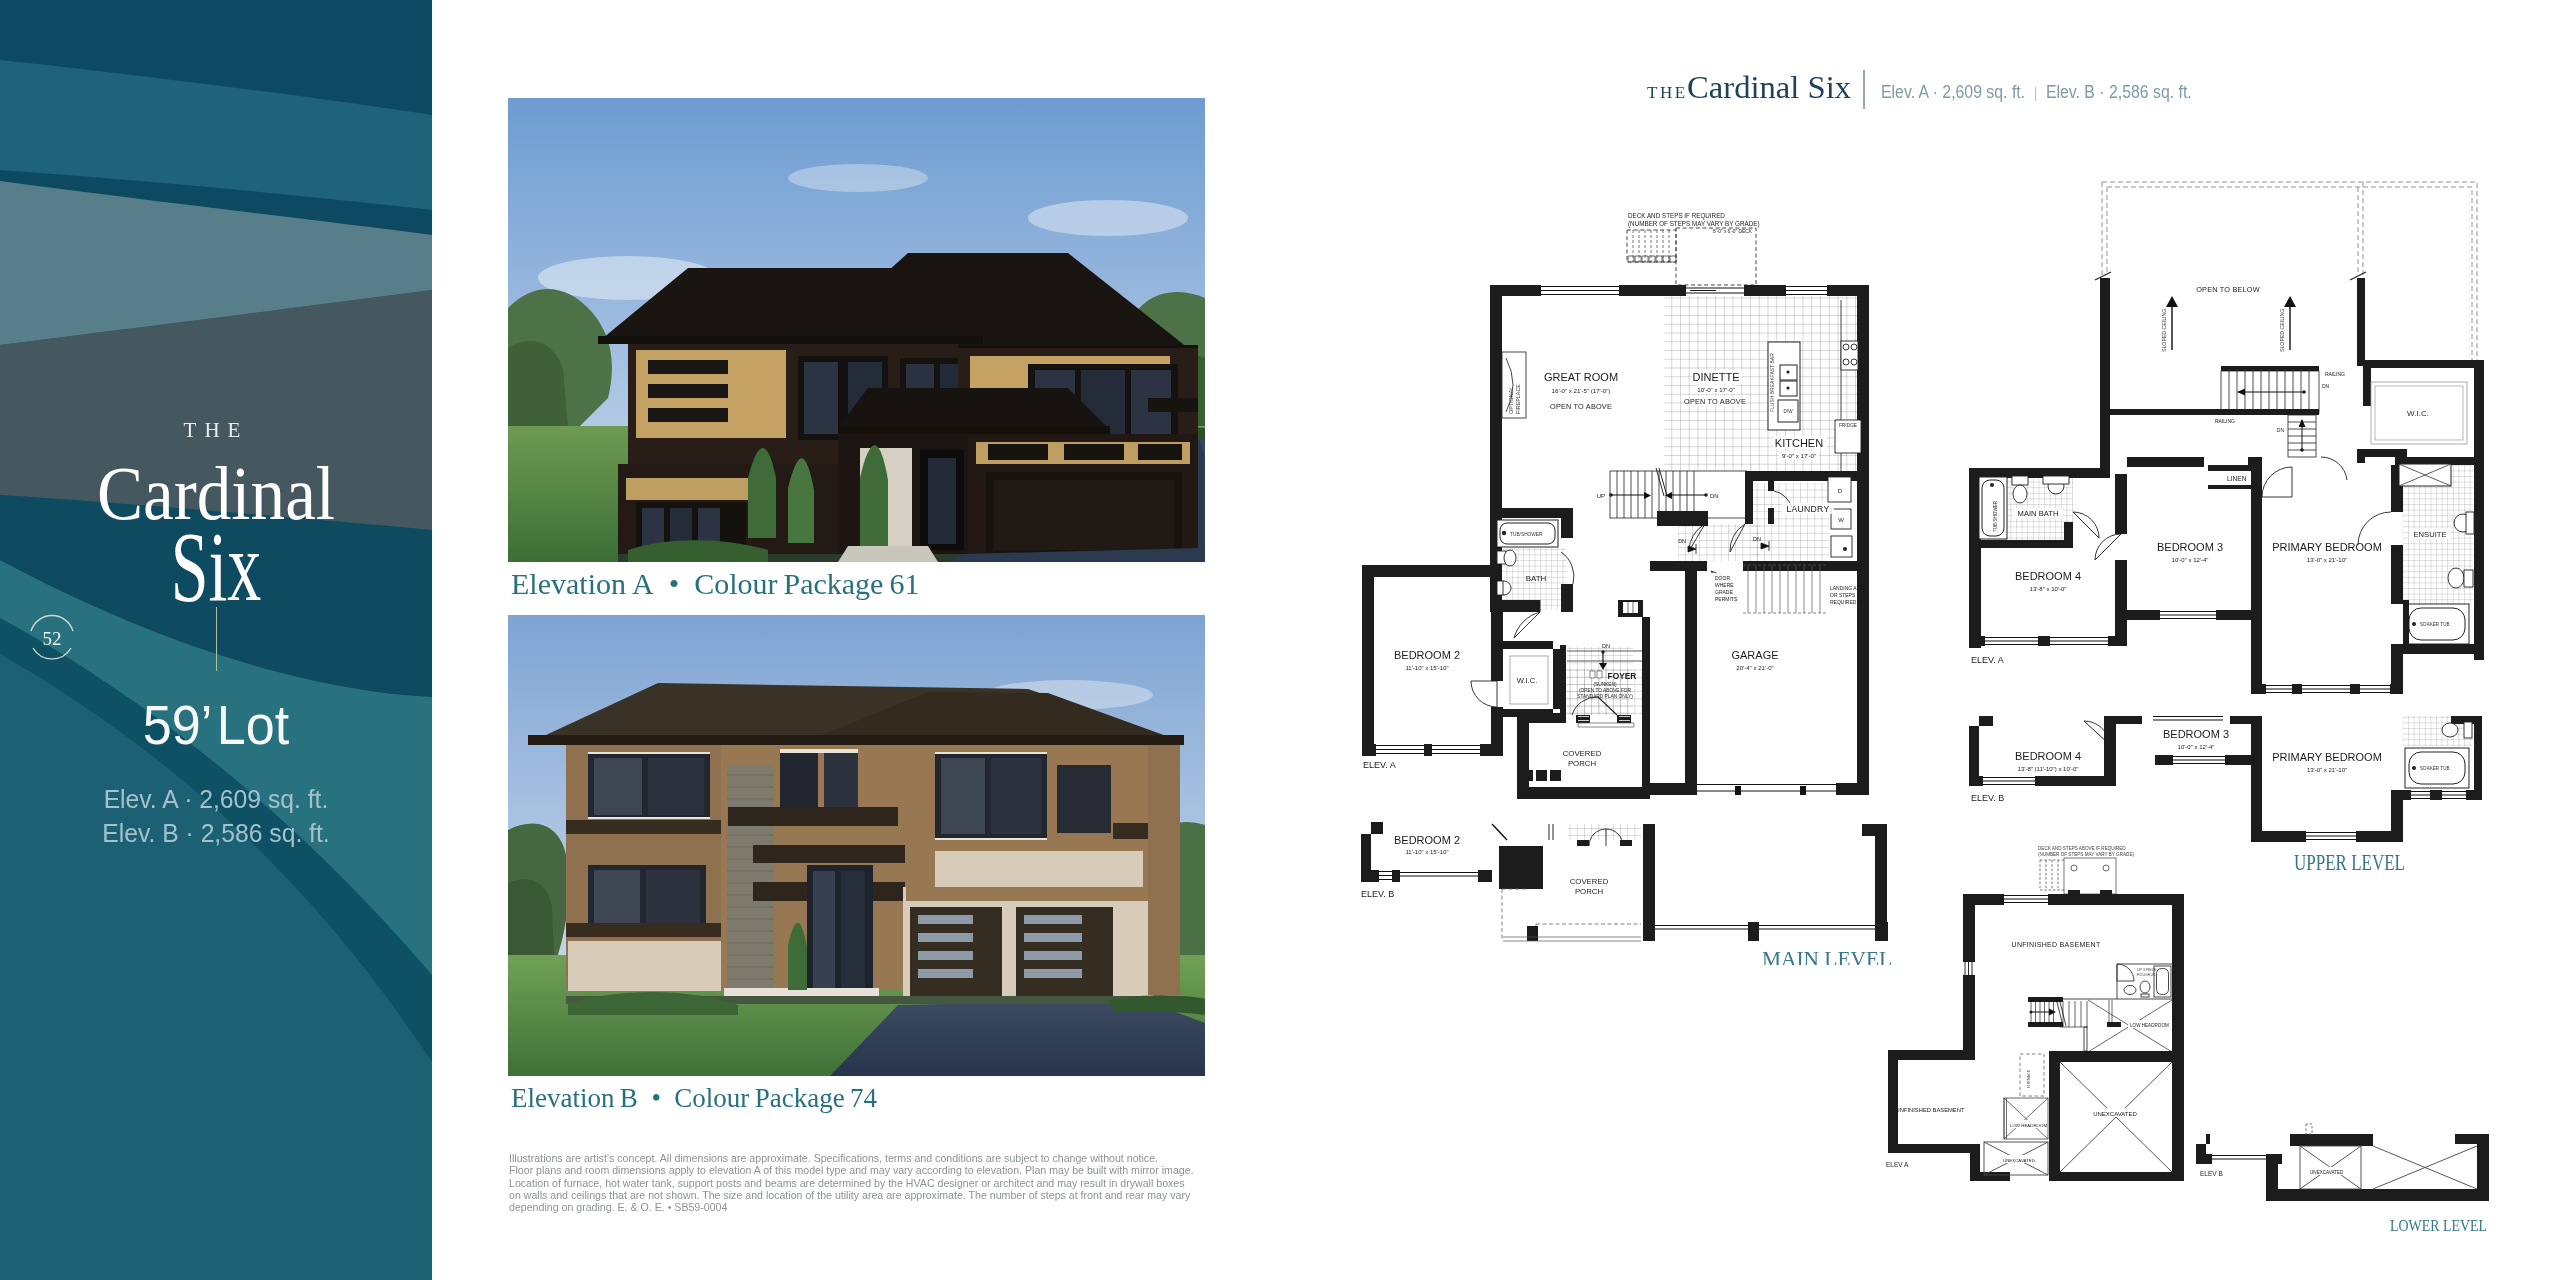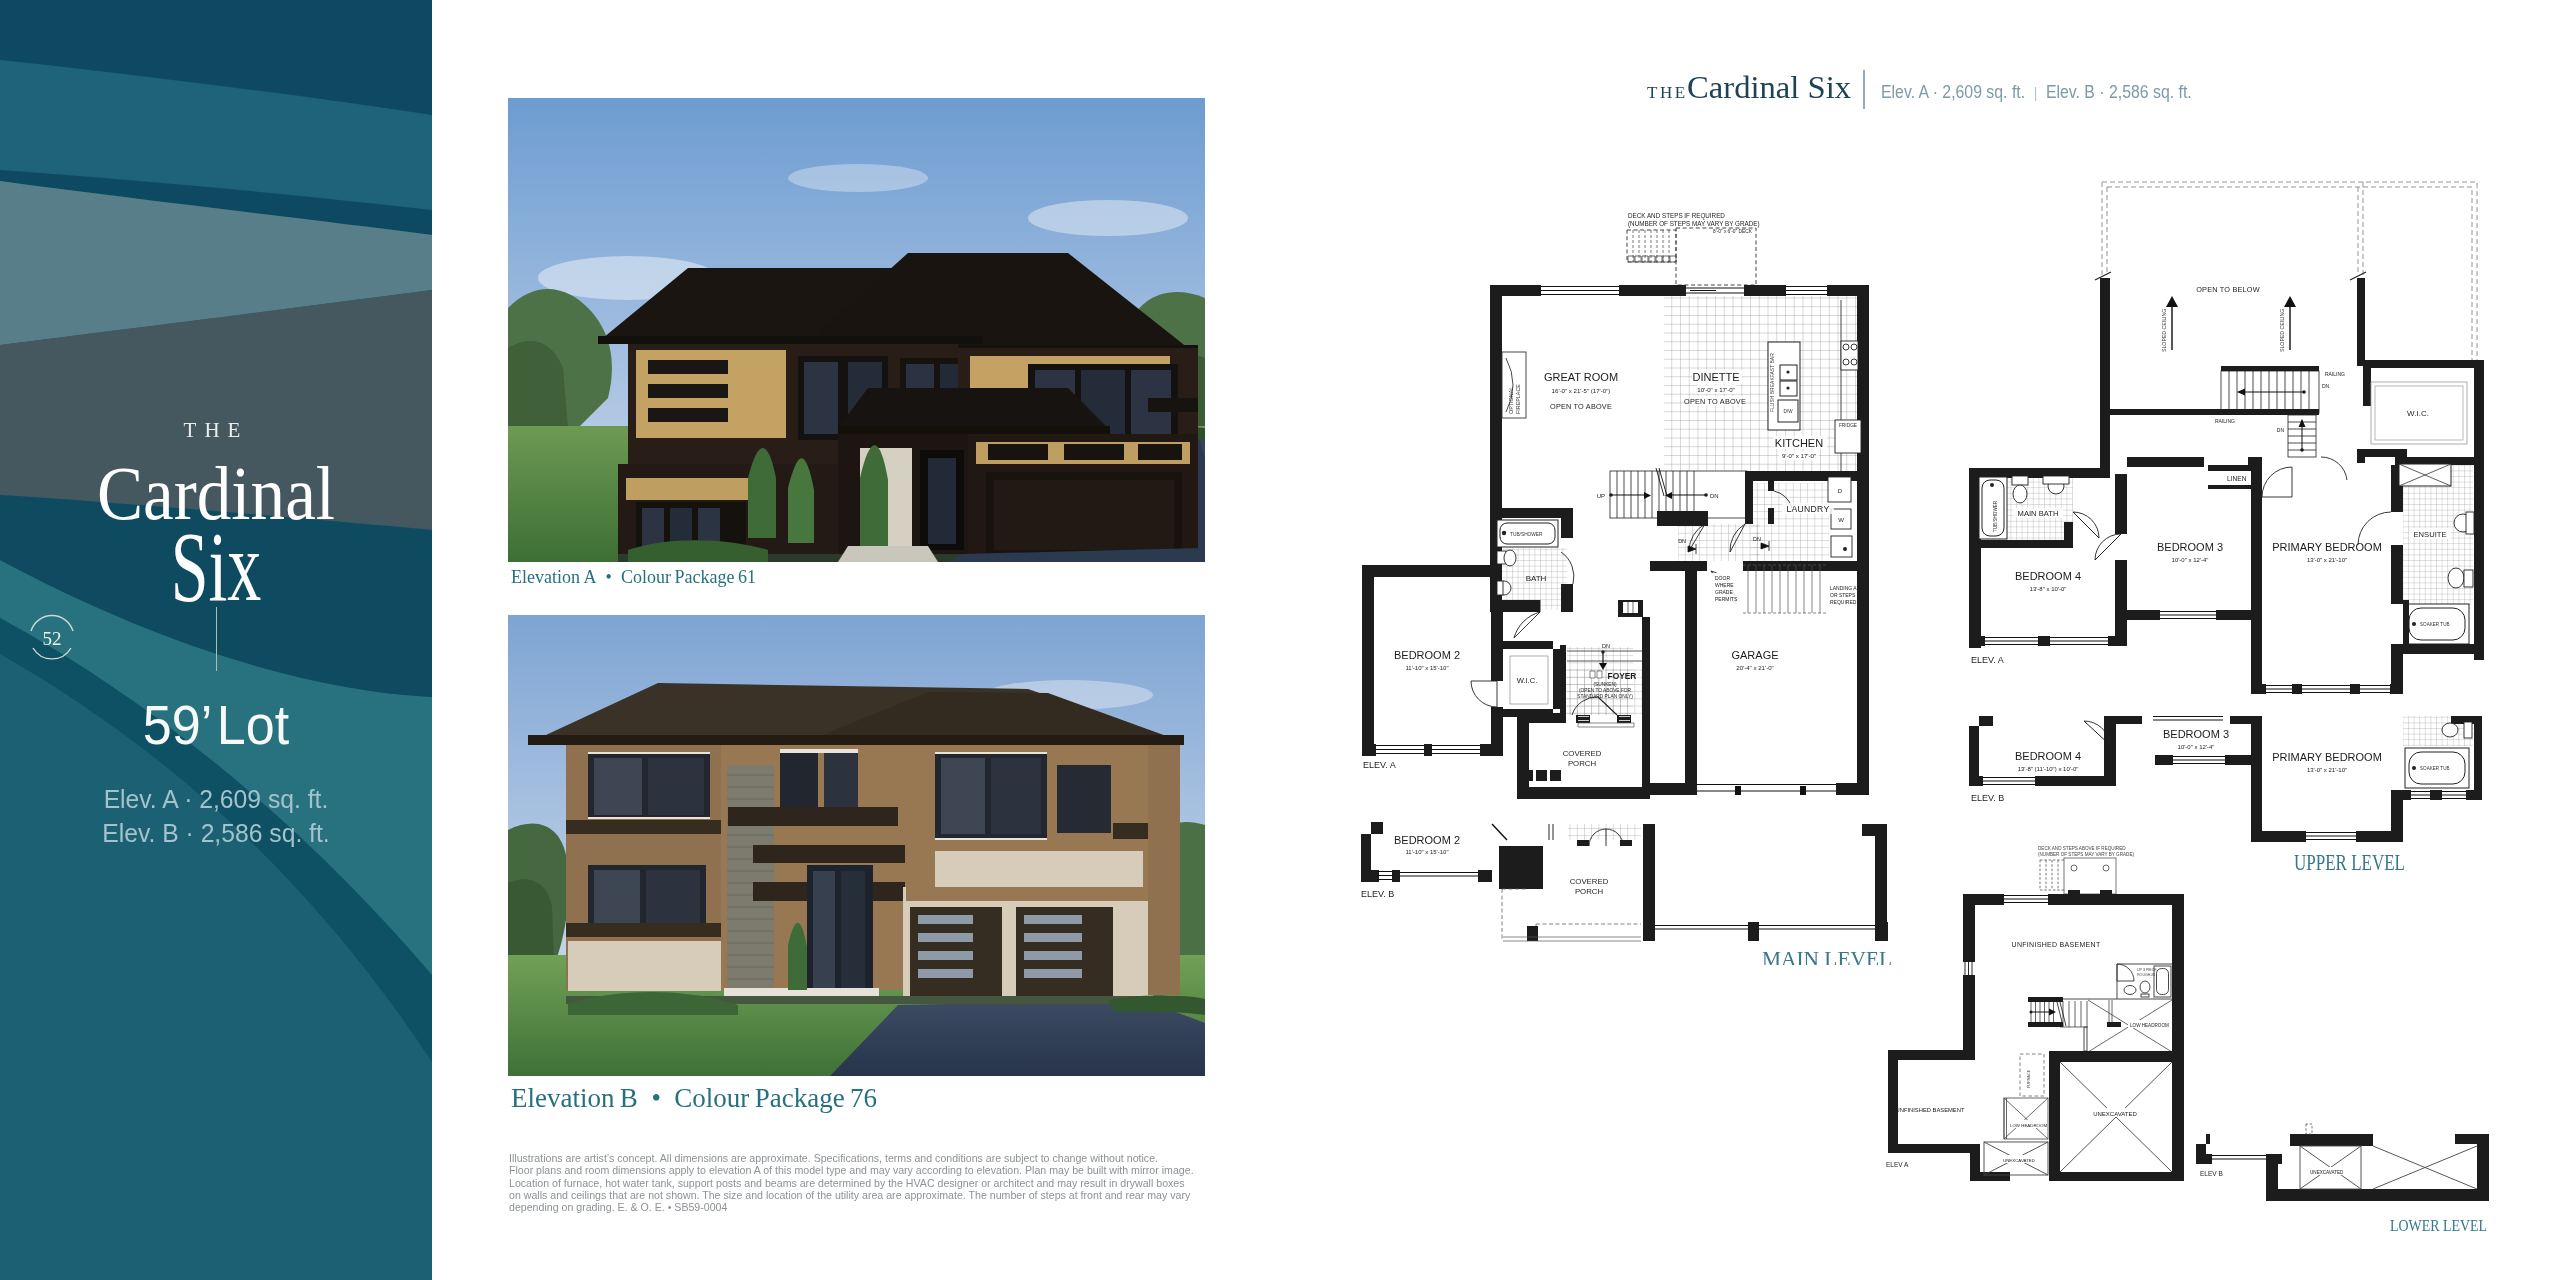--- a/index.html
+++ b/index.html
@@ -137,21 +137,21 @@
 
   <rect x="110" y="456" width="480" height="10" fill="#2a3b2b"></rect>
 
   <path d="M330,464 L430,464 L420,448 L340,448 Z" fill="#c9c6bb"></path>
 
   <path d="M120,452 C160,438 220,440 260,452 L260,464 L120,464 Z" fill="#365f30"></path>
 
   <path d="M455,456 L692,450 L697,464 L440,464 Z" fill="#2c3a50"></path>
 </svg>
 
-<div class="abs serif" style="left:511px;top:567px;color:#27707f;font-size:18px;white-space:nowrap;transform:scaleX(1.0);transform-origin:0 0">Elevation A • Colour Package 61</div>
+<div class="abs serif" style="left:511px;top:567px;color:#27707f;font-size:30px;white-space:nowrap;transform:scaleX(1.0);transform-origin:0 0">Elevation A • Colour Package 61</div>
 
 <svg class="abs" style="left:508px;top:615px" width="697" height="461" viewBox="0 0 697 461">
   <defs>
     <linearGradient id="skyB" x1="0" y1="0" x2="0" y2="1">
       <stop offset="0" stop-color="#7ea4d3"></stop>
         <stop offset="0.55" stop-color="#b3c9e4"></stop>
         <stop offset="1" stop-color="#d8e2ec"></stop>
     </linearGradient>
     <linearGradient id="lawnB" x1="0" y1="0" x2="0" y2="1">
       <stop offset="0" stop-color="#71a156"></stop>
@@ -246,21 +246,21 @@
   </g>
 
   <rect x="640" y="130" width="32" height="250" fill="#8f7150"></rect>
 
   <rect x="58" y="381" width="582" height="8" fill="#46573f"></rect>
 
   <path d="M60,388 C120,372 180,374 230,390 L230,400 L60,400 Z" fill="#3c6635"></path>
   <path d="M600,385 C640,378 670,380 697,386 L697,398 L606,396 Z" fill="#33572e"></path>
 </svg>
 
-<div class="abs serif" style="left:511px;top:1083px;color:#27707f;font-size:27px;white-space:nowrap;transform:scaleX(1.0);transform-origin:0 0">Elevation B • Colour Package 76</div>
+<div class="abs serif" style="left:511px;top:1083px;color:#27707f;font-size:27px;white-space:nowrap;transform:scaleX(1.0);transform-origin:0 0">Elevation B • Colour Package 74</div>
 
 <div class="abs" style="left:509px;top:1152px;width:760px;color:#8d9295;font-size:11.6px;line-height:12.3px;white-space:nowrap;transform:scaleX(0.915);transform-origin:0 0">Illustrations are artist’s concept. All dimensions are approximate. Specifications, terms and conditions are subject to change without notice.<br>Floor plans and room dimensions apply to elevation A of this model type and may vary according to elevation. Plan may be built with mirror image.<br>Location of furnace, hot water tank, support posts and beams are determined by the HVAC designer or architect and may result in drywall boxes<br>on walls and ceilings that are not shown. The size and location of the utility area are approximate. The number of steps at front and rear may vary<br>depending on grading. E. &amp; O. E. • SB59-0004</div>
 
 <div class="abs serif" style="left:1647px;top:83px;color:#1d4355;font-size:17px;letter-spacing:2.5px">THE</div>
 <div class="abs serif" style="left:1687px;top:69px;color:#1d4355;font-size:32px;transform:scaleX(1.02);transform-origin:0 0;white-space:nowrap">Cardinal Six</div>
 <div class="abs" style="left:1863px;top:70px;width:2px;height:39px;background:#92abb6"></div>
 <div class="abs" style="left:1881px;top:82px;color:#7d9aa6;font-size:18px;letter-spacing:0;white-space:nowrap;transform:scaleX(0.88);transform-origin:0 0">Elev. A · 2,609 sq. ft. &nbsp;<span style="color:#aebfc7;font-size:14px">|</span>&nbsp; Elev. B · 2,586 sq. ft.</div>
 
 <svg class="abs" style="left:1350px;top:175px" width="560" height="790" viewBox="1350 175 560 790" font-family="Liberation Sans,sans-serif" fill="#1c1c1c">
 <defs>

